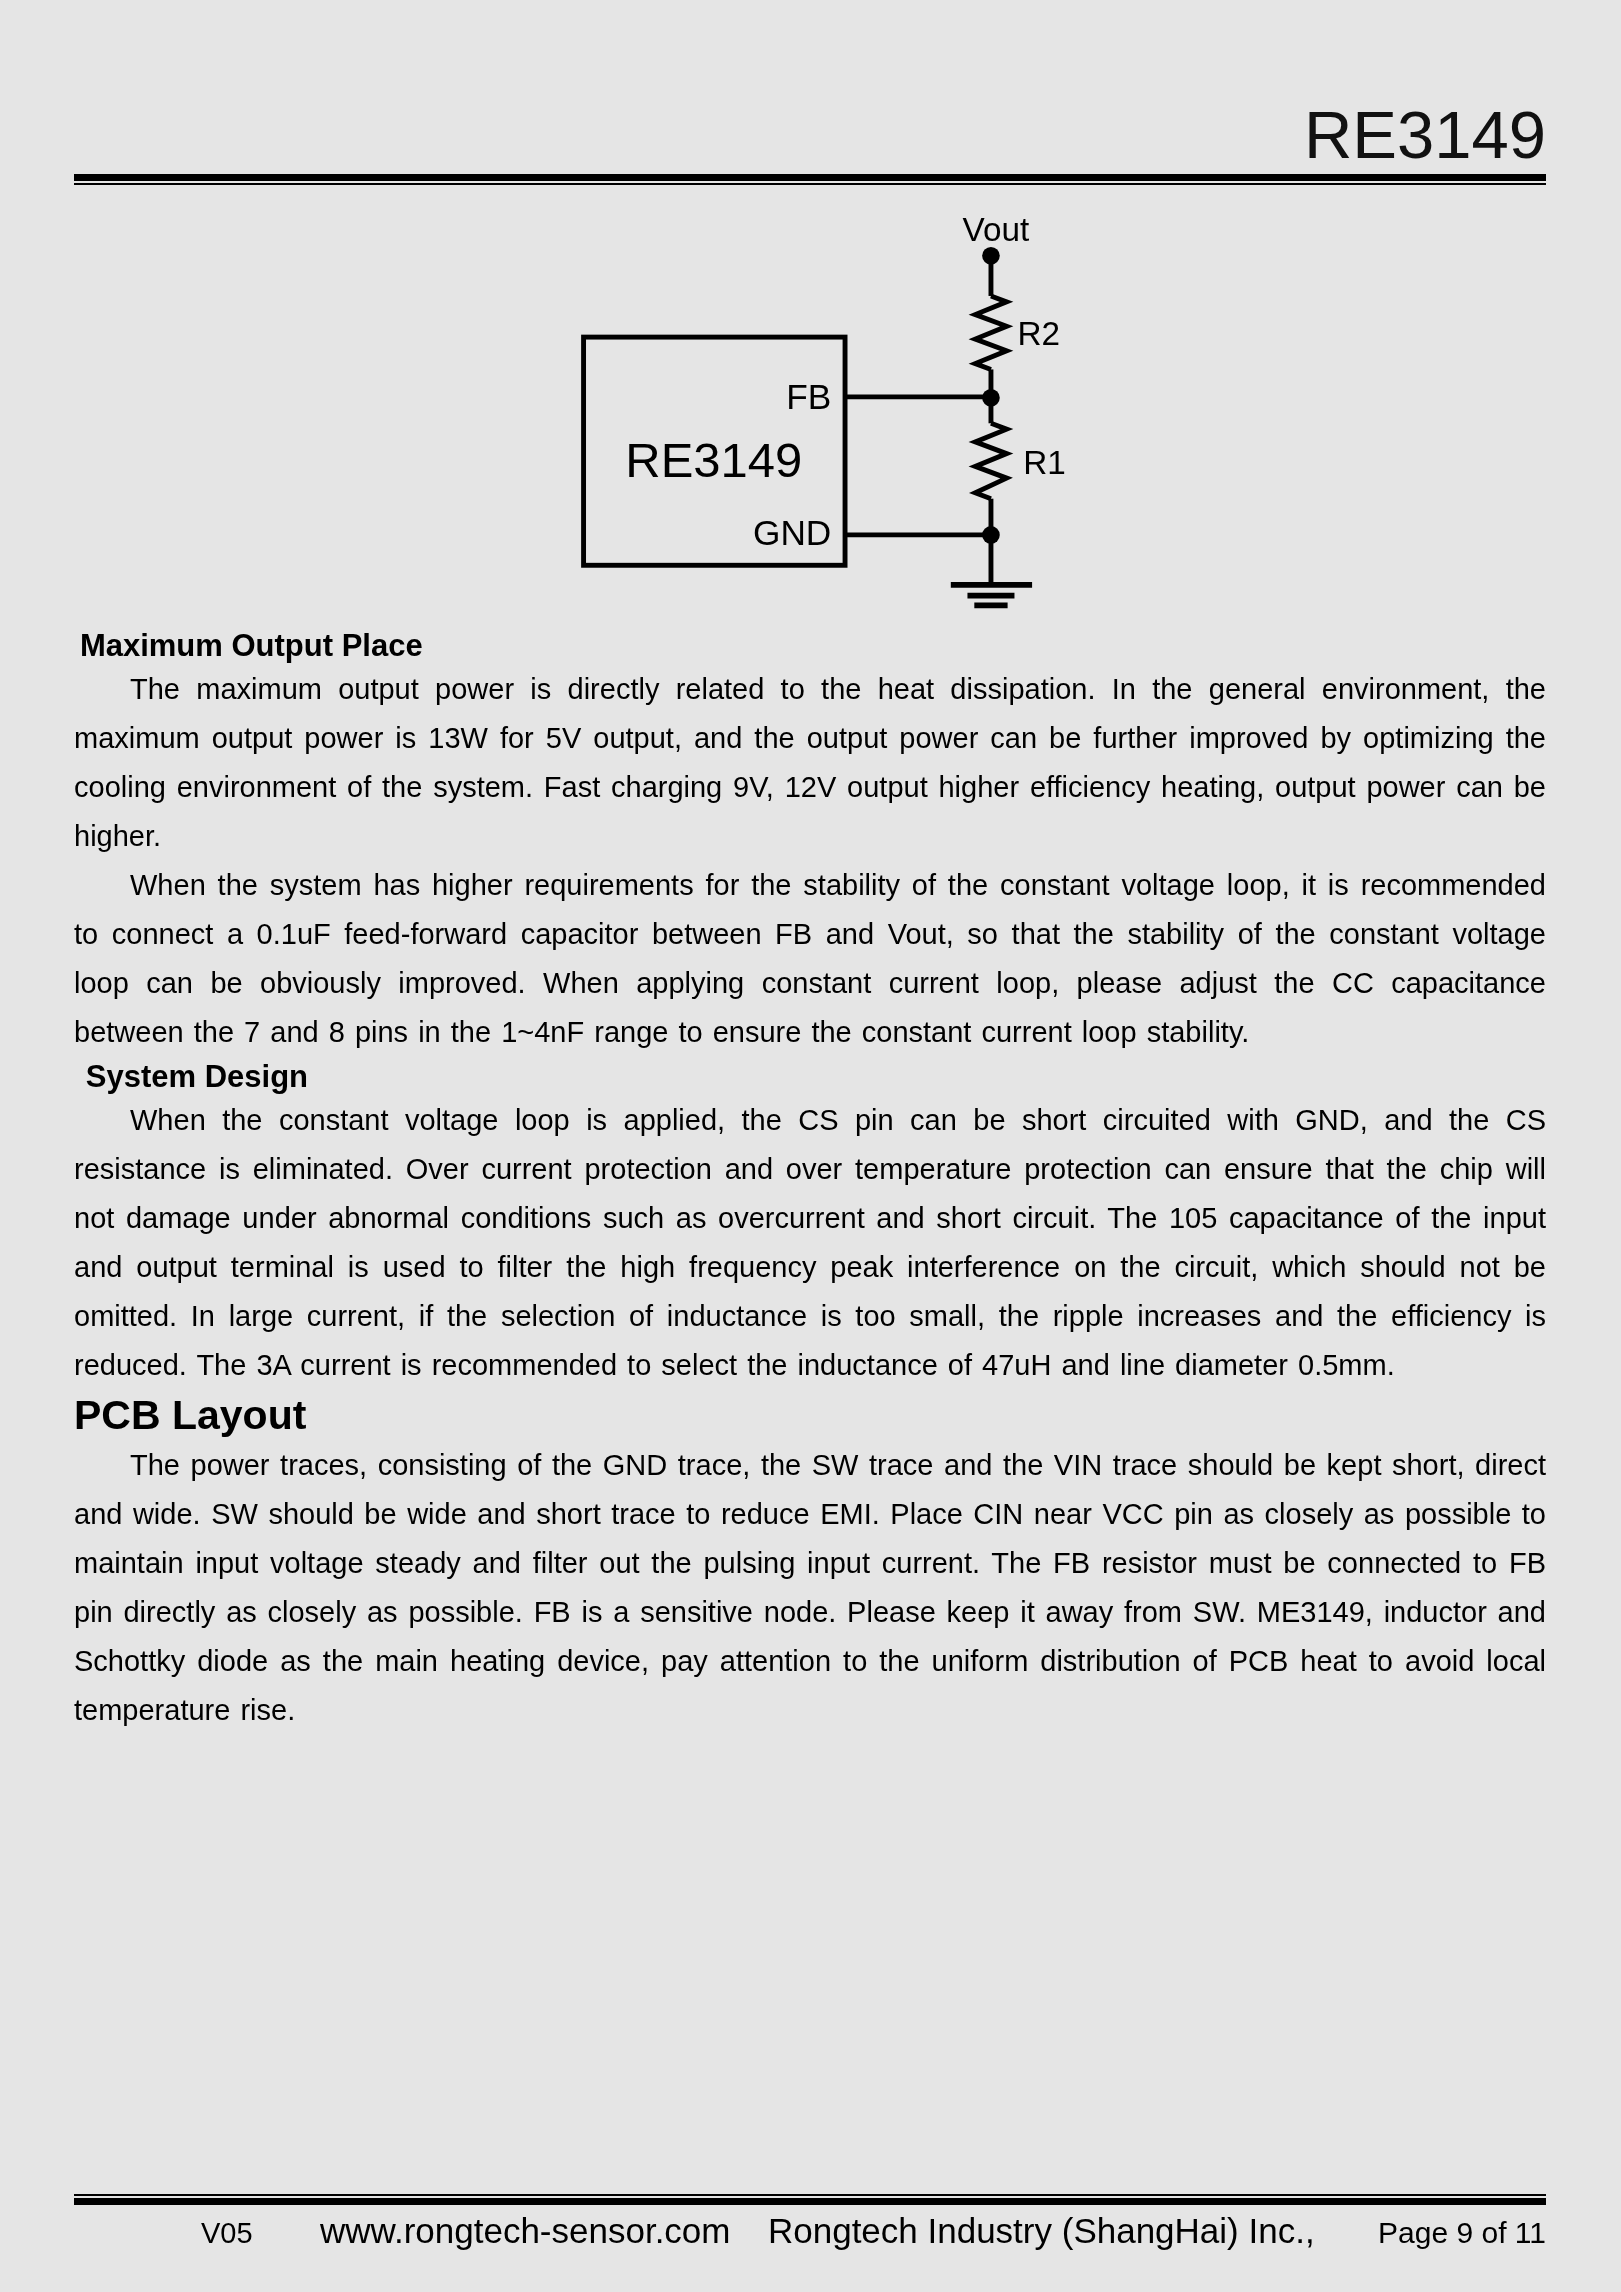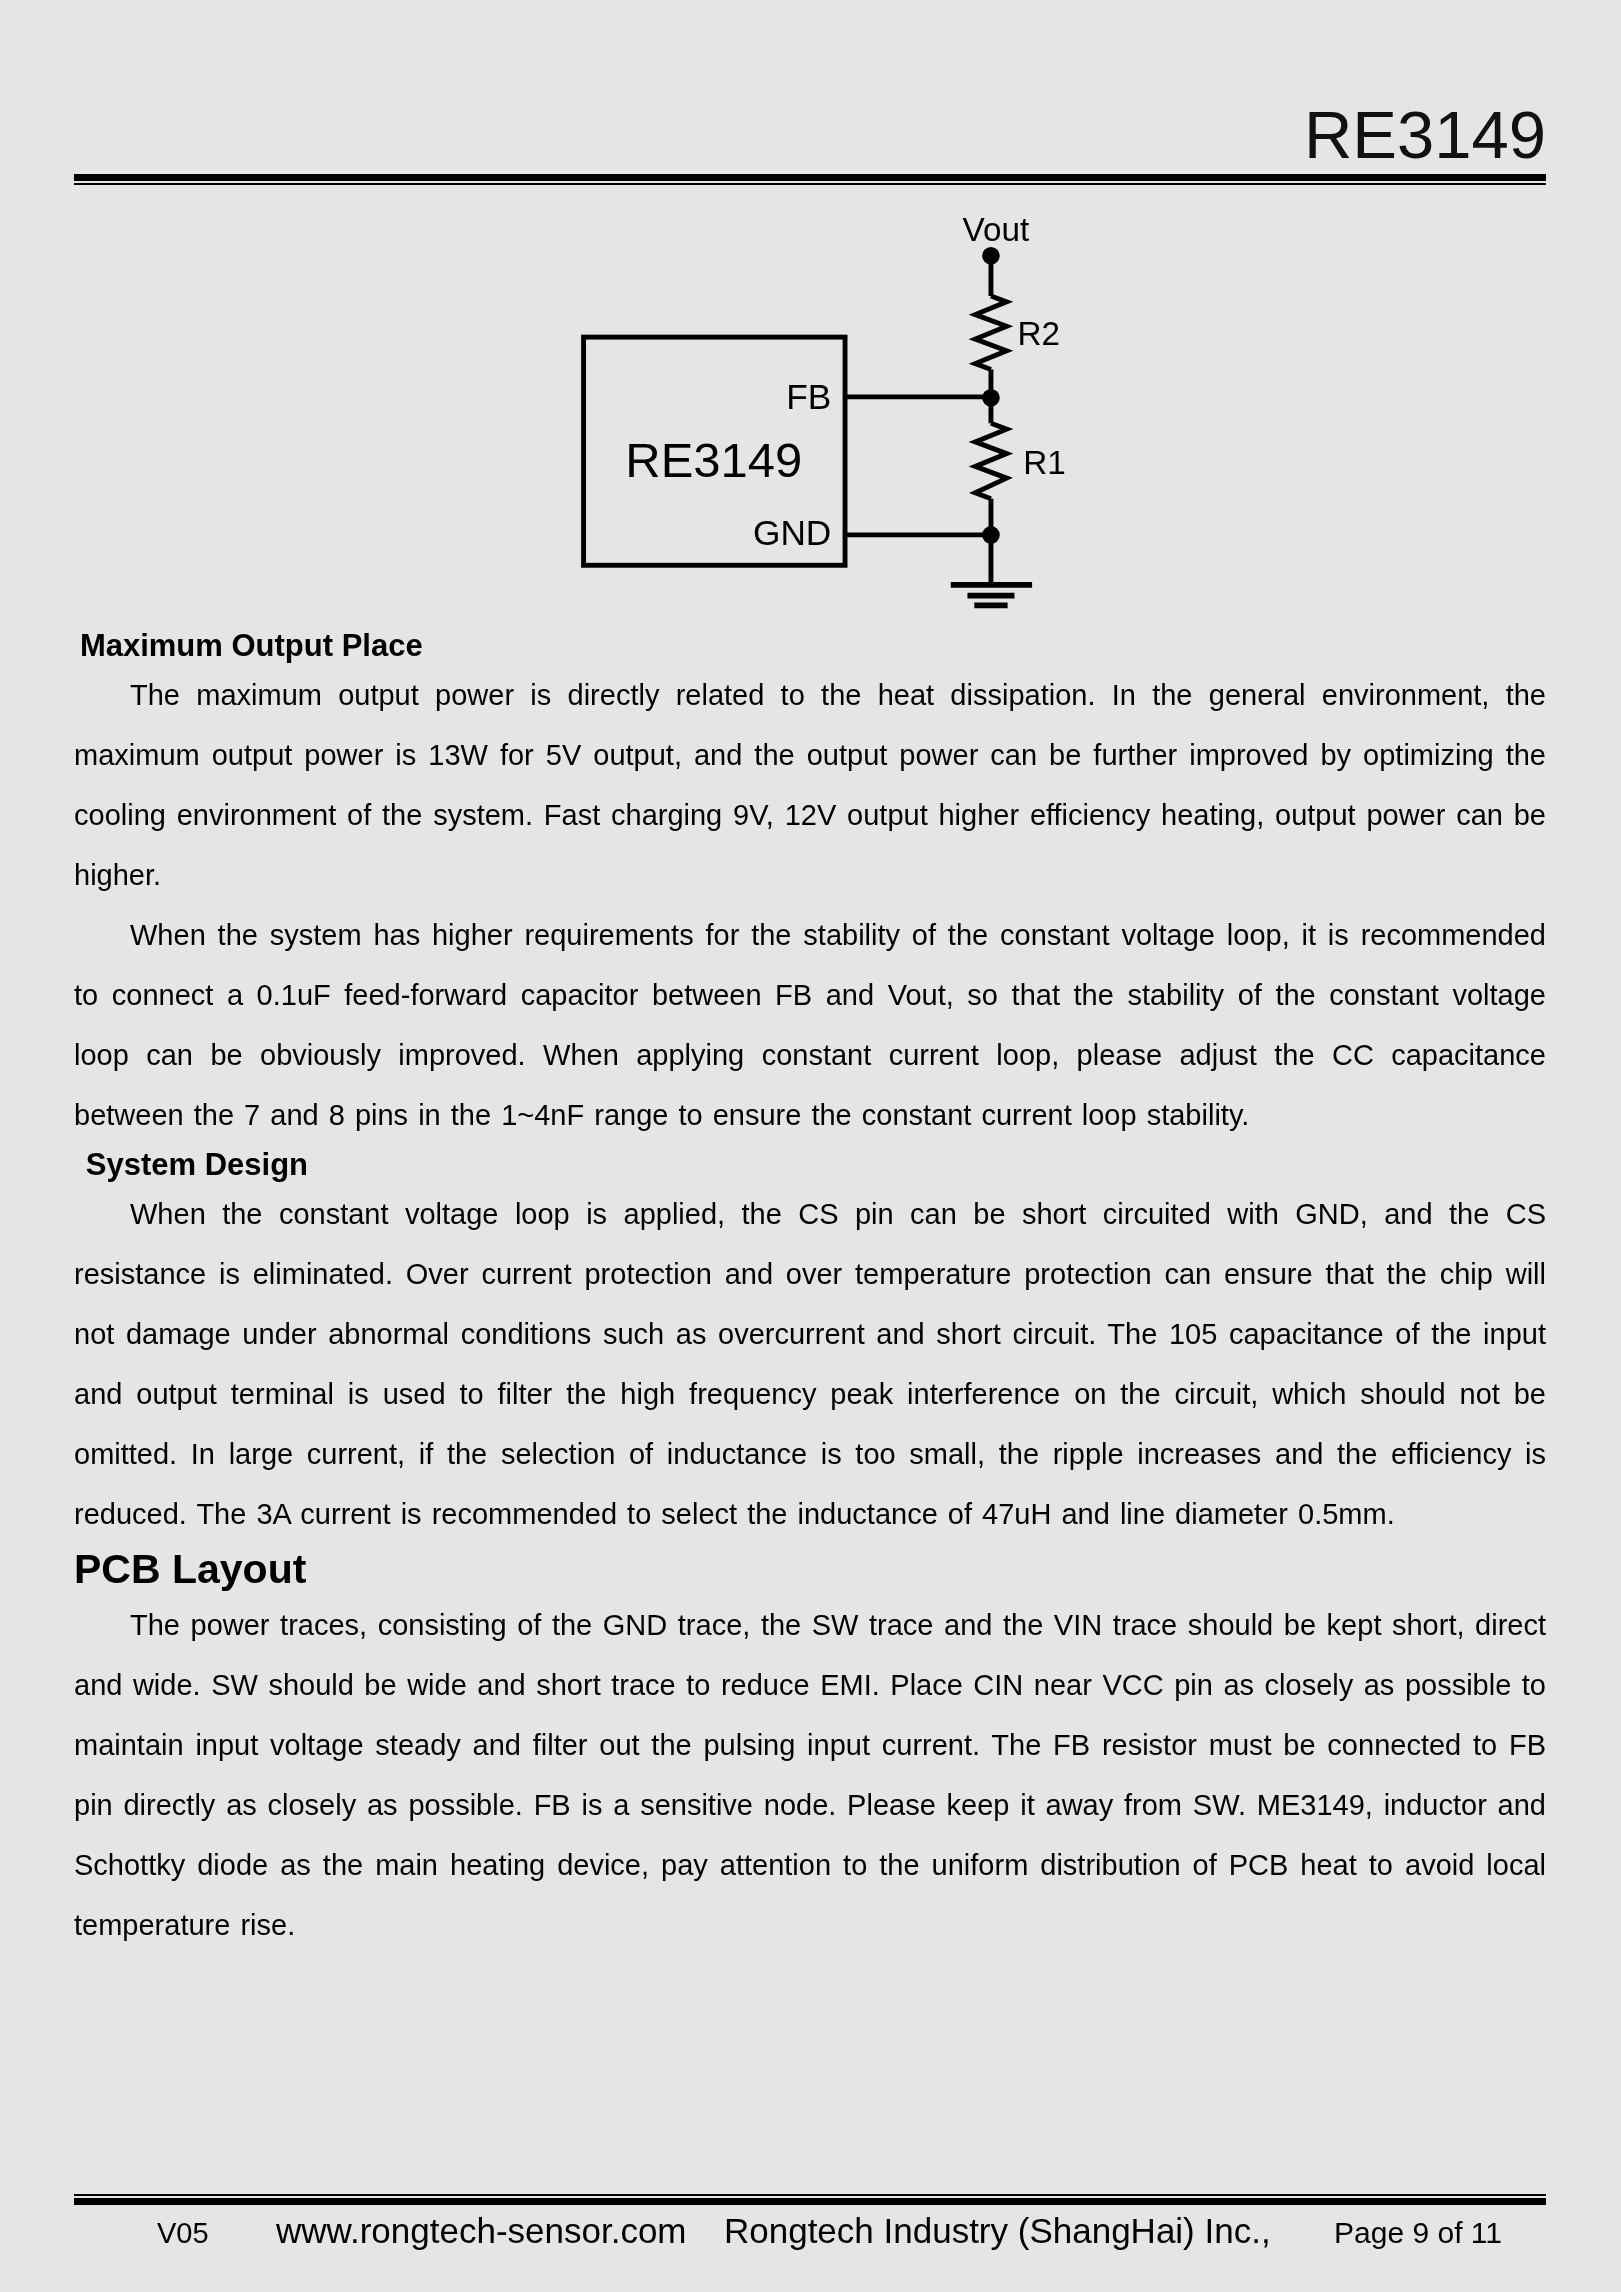--- a/index.html
+++ b/index.html
@@ -36,21 +36,21 @@
     font-size: 31px; line-height: 39px; font-weight: bold;
   }
   h3.sec-h.indent-more { padding-left: 11.8px; }
   h2.sec-h2 {
     margin: 0; padding: 0;
     font-size: 41px; line-height: 51px; font-weight: bold;
   }
   p.body-p {
     margin: 0;
     font-size: 29px;
-    line-height: 60px;
+    line-height: 49px;
     text-align: justify;
     text-indent: 56px;
     word-spacing: 2px;
   }
   .mt-h1 { margin-top: 2px; }
   .mt-p1 { margin-top: 13.7px; }
   .mt-h2 { margin-top: 7.8px; }
   .mt-p2 { margin-top: 2.9px; }
   .mt-h3 { margin-top: 9.8px; }
   .mt-p3 { margin-top: 2.9px; }
@@ -58,21 +58,21 @@
   .mt-p4 { margin-top: 20.6px; }
   .footer {
     position: absolute;
     left: 74px; right: 75px; top: 2194px;
   }
   .rule-footer {
     height: 2px;
     border-top: 2px solid #000;
     border-bottom: 7.8px solid #000;
   }
-  .footer-row { margin-top: 5.9px; white-space: nowrap; }
+  .footer-row { margin-top: 5.9px; white-space: nowrap; text-align: right; }
   .footer-row span { display: inline-block; vertical-align: baseline; }
   .f-version { margin-left: 83px; font-size: 29px; }
   .f-website { margin-left: 63px; font-size: 35px; }
   .f-company { margin-left: 33px; font-size: 35px; }
   .f-page    { margin-left: 59px; font-size: 30px; }
 </style>
 </head>
 <body>
 
 <div class="page">

